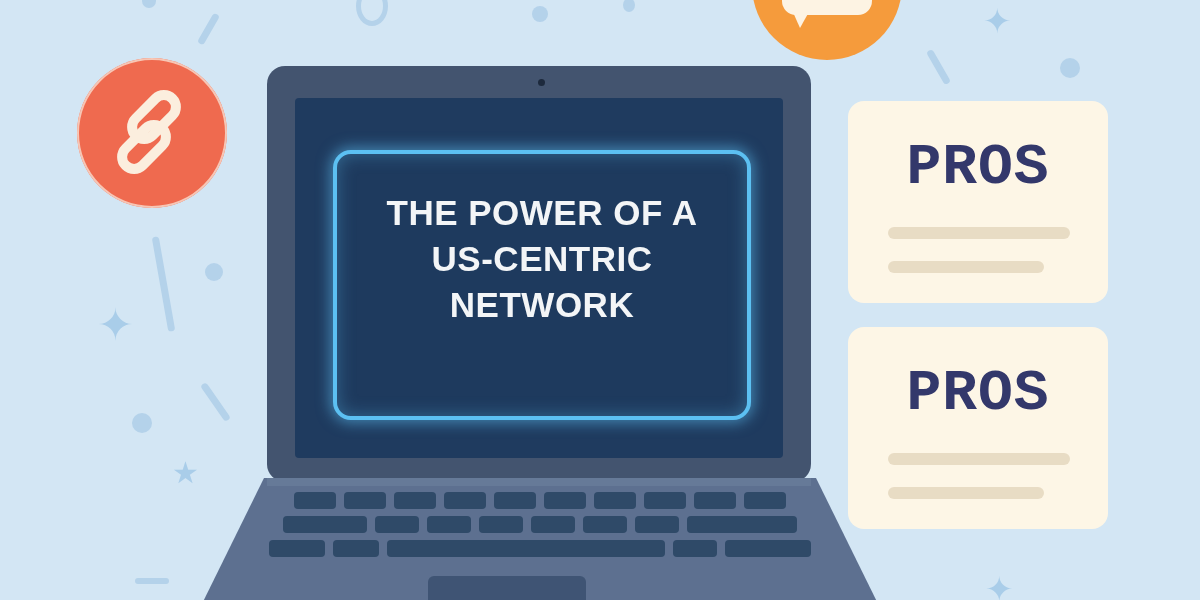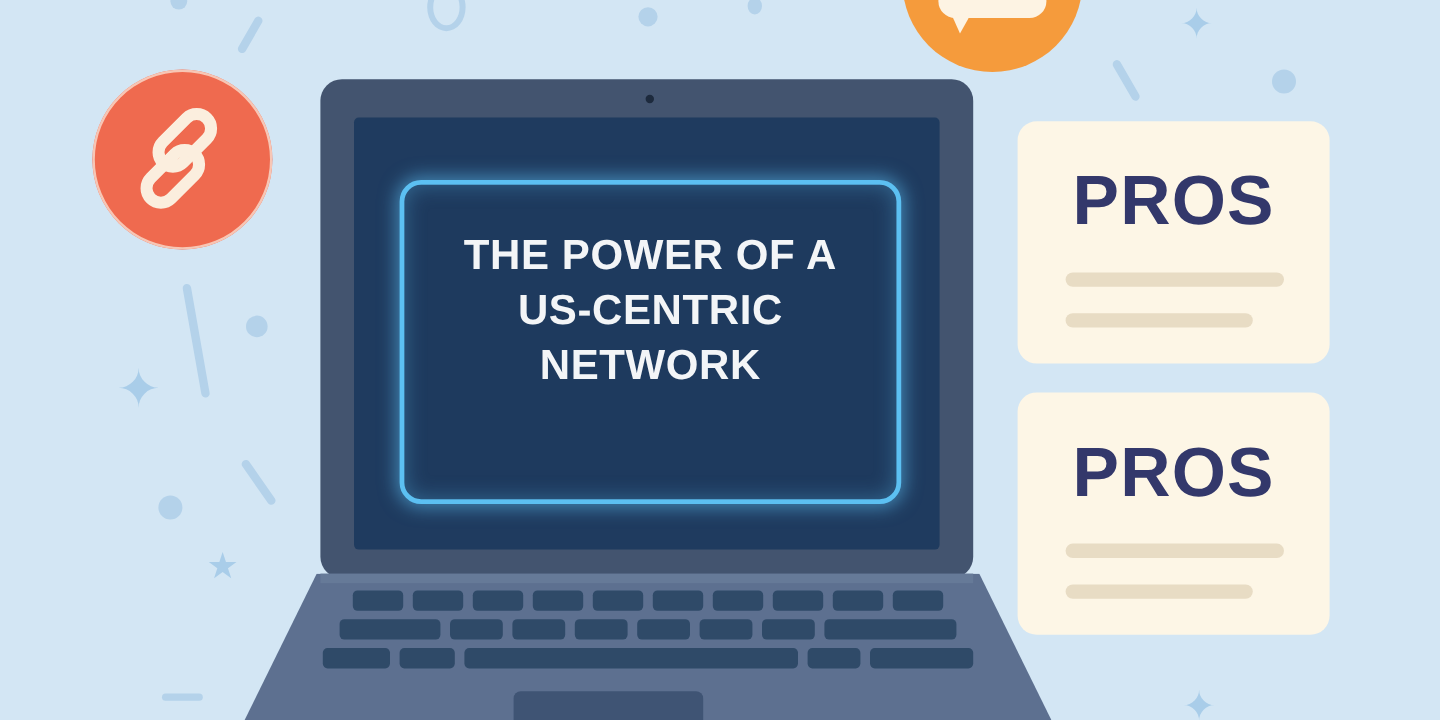--- a/index.html
+++ b/index.html
@@ -30,21 +30,21 @@
   .base-top{left:267px;top:478px;width:544px;height:8px;background:#667a98;}
   .keyboard{left:265px;top:492px;width:550px;}
   .krow{display:flex;gap:8px;margin-bottom:7px;justify-content:center;}
   .key{height:17px;background:#2f4a68;border-radius:4px;}
   .touchpad{left:428px;top:576px;width:158px;height:40px;background:#3f5474;border-radius:6px 6px 0 0;}
 
   
   .card{left:848px;width:260px;height:202px;background:#fdf6e6;border-radius:16px;}
   .card1{top:101px;}
   .card2{top:327px;}
-  .card-title{position:absolute;left:0;width:100%;top:38px;text-align:center;font-family:Liberation Sans, sans-serif;font-weight:700;font-size:58px;color:#33386b;line-height:1;letter-spacing:1px;}
+  .card-title{position:absolute;left:0;width:100%;top:38px;text-align:center;font-family:Liberation Mono, monospace;font-weight:700;font-size:58px;color:#33386b;line-height:1;letter-spacing:1px;}
   .line{position:absolute;left:40px;height:12px;background:#e8dcc4;border-radius:6px;}
   .line1{top:126px;width:182px;}
   .line2{top:160px;width:156px;}
 </style>
 </head>
 <body>
 
 <div class="deco dash" style="left:205px;top:12px;width:7px;height:34px;transform:rotate(30deg);"></div>
 <div class="deco dot" style="left:532px;top:6px;width:16px;height:16px;"></div>
 <div class="deco" style="left:356px;top:-14px;width:22px;height:30px;border:5px solid #b4d2ea;border-radius:50%;"></div>

